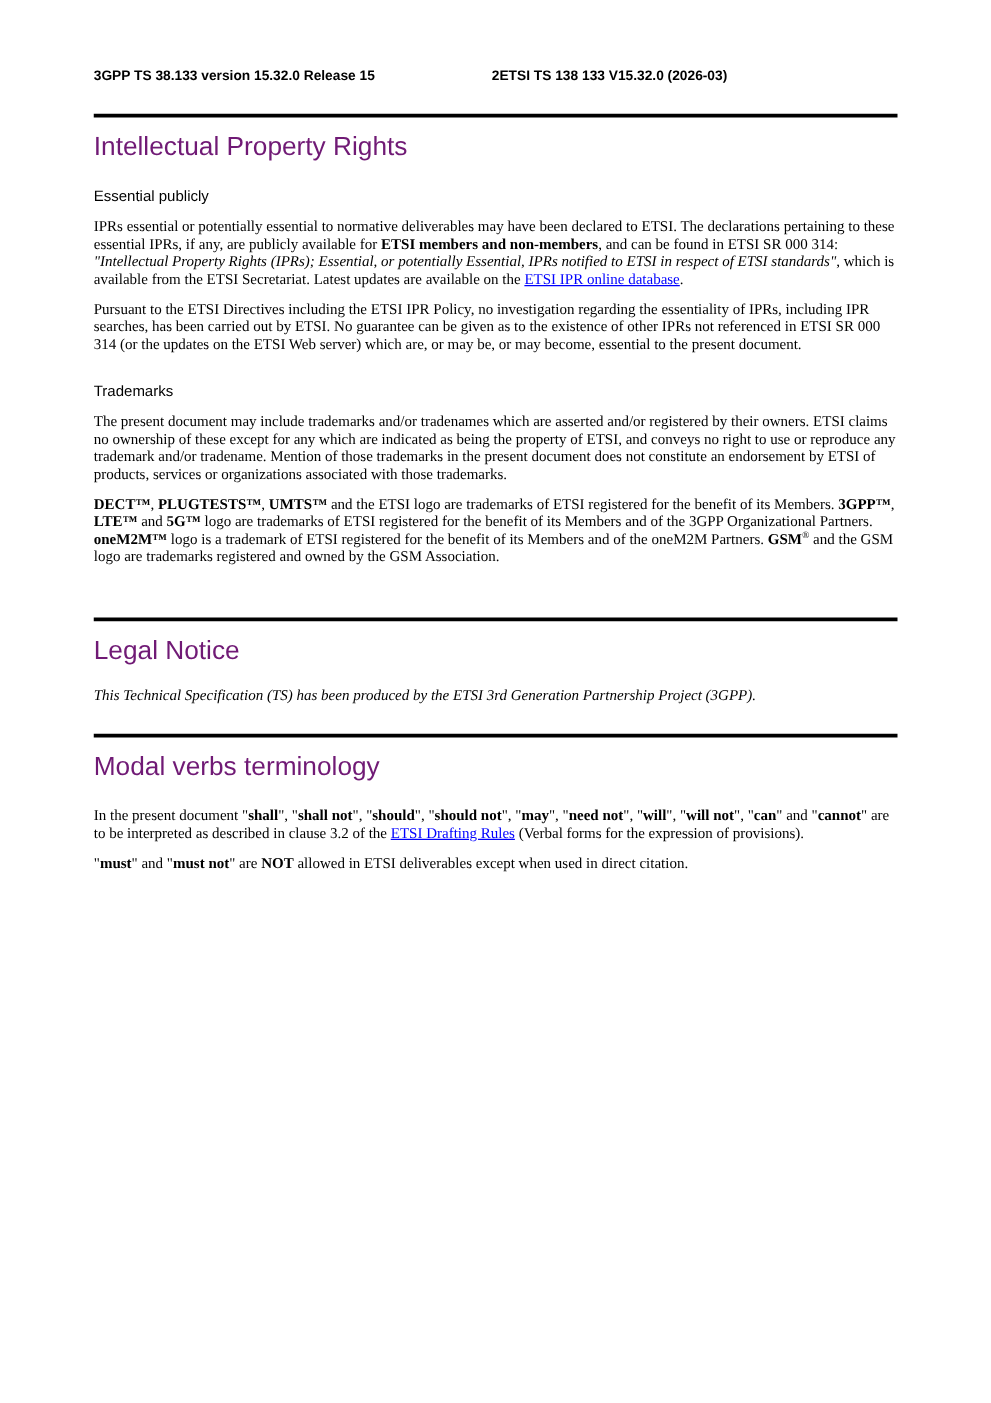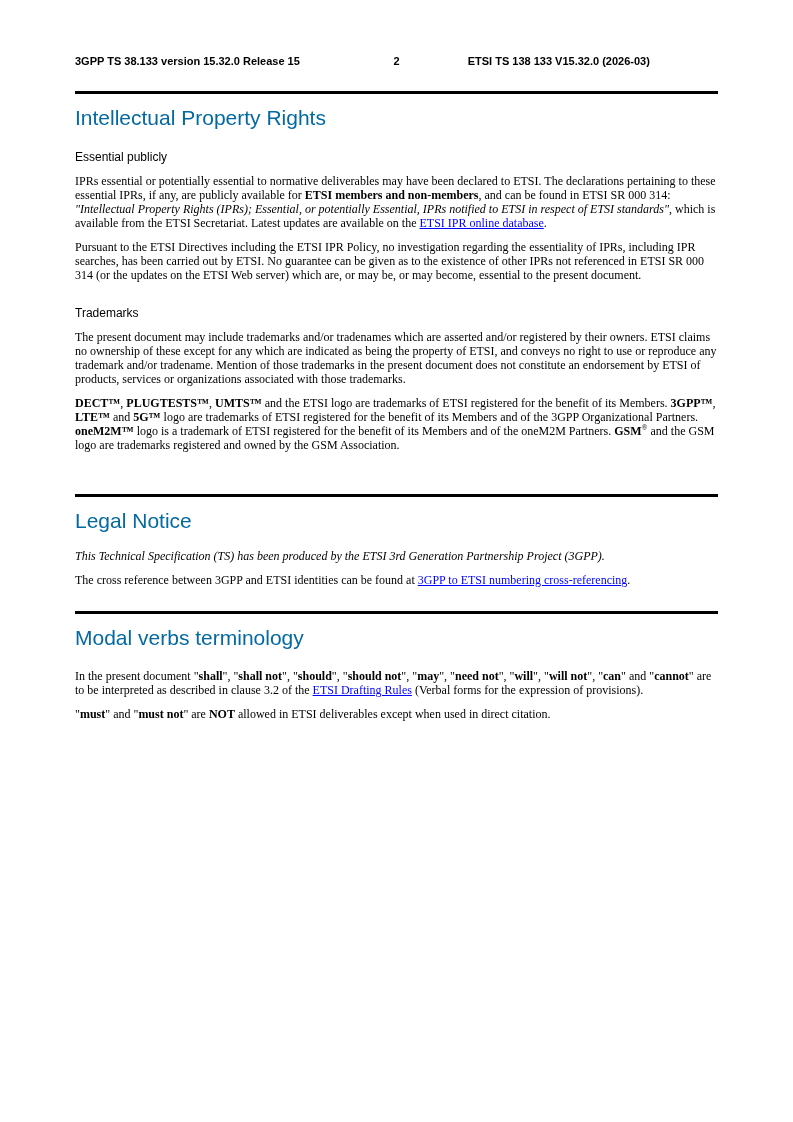--- a/index.html
+++ b/index.html
@@ -20,34 +20,34 @@
     display: flex;
     align-items: baseline;
     padding-top: 55px;
     font-family: "Liberation Sans", sans-serif;
     font-weight: bold;
     font-size: 11px;
     line-height: 13px;
   }
   .doc-header .h-left  { flex: 1 1 0; text-align: left; }
   .doc-header .h-center{ flex: 0 0 auto; text-align: center; }
-  .doc-header .h-right { flex: 1 1 0; text-align: center; }
+  .doc-header .h-right { flex: 1 1 0; text-align: left; }
 
   .rule { height: 3px; background: #000; }
   .rule-1 { margin-top: 23px; }
   .rule-2 { margin-top: 42px; }
   .rule-3 { margin-top: 24px; }
 
   h1.sec-title {
     font-family: "Liberation Sans", sans-serif;
     font-size: 21px;
     font-weight: 400;
     line-height: 24px;
     margin: 12px 0 0 0;
-    color: #0369a1;
+    color: #701a75;
   }
   .sub-title {
     font-family: "Liberation Sans", sans-serif;
     font-size: 12px;
     font-weight: 400;
     line-height: 14px;
     margin-top: 20px;
   }
   p.body-para {
     font-size: 12px;
@@ -100,21 +100,20 @@
 
     <p class="body-para"><span style="font-weight: bold;">DECT™</span><span>, </span><span style="font-weight: bold;">PLUGTESTS™</span><span>, </span><span style="font-weight: bold;">UMTS™</span><span> and the ETSI logo are trademarks of ETSI registered for the benefit of its Members. </span><span style="font-weight: bold;">3GPP™</span><span>, </span><span style="font-weight: bold;">LTE™</span><span> and </span><span style="font-weight: bold;">5G™</span><span> logo are trademarks of ETSI registered for the benefit of its Members and of the 3GPP Organizational Partners. </span><span style="font-weight: bold;">oneM2M™</span><span> logo is a trademark of ETSI registered for the benefit of its Members and of the oneM2M Partners. </span><span style="font-weight: bold;">GSM</span><span><sup>®</sup></span><span> and the GSM logo are trademarks registered and owned by the GSM Association.</span></p>
 
     <div class="rule rule-2"></div>
 
     <h1 class="sec-title">Legal Notice</h1>
 
     <p class="body-para gap-lg"><span>This Technical Specification (TS) has been produced by the ETSI 3rd Generation Partnership Project (3GPP).</span></p>
 
 
-    <p class="body-para"><span>The cross reference between 3GPP and ETSI identities can be found at </span><a class="doc-link" href="#" style="color: rgb(0, 0, 255);">3GPP to ETSI numbering cross-referencing</a><span>.</span></p>
 
     <div class="rule rule-3"></div>
 
     <h1 class="sec-title">Modal verbs terminology</h1>
 
     <p class="body-para gap-xl"><span>In the present document "</span><span style="font-weight: bold;">shall</span><span>", "</span><span style="font-weight: bold;">shall not</span><span>", "</span><span style="font-weight: bold;">should</span><span>", "</span><span style="font-weight: bold;">should not</span><span>", "</span><span style="font-weight: bold;">may</span><span>", "</span><span style="font-weight: bold;">need not</span><span>", "</span><span style="font-weight: bold;">will</span><span>", "</span><span style="font-weight: bold;">will not</span><span>", "</span><span style="font-weight: bold;">can</span><span>" and "</span><span style="font-weight: bold;">cannot</span><span>" are to be interpreted as described in clause 3.2 of the </span><a class="doc-link" href="#" style="color: rgb(0, 0, 255);">ETSI Drafting Rules</a><span> (Verbal forms for the expression of provisions).</span></p>
 
     <p class="body-para"><span>"</span><span style="font-weight: bold;">must</span><span>" and "</span><span style="font-weight: bold;">must not</span><span>" are </span><span style="font-weight: bold;">NOT</span><span> allowed in ETSI deliverables except when used in direct citation.</span></p>
 
   </div>

